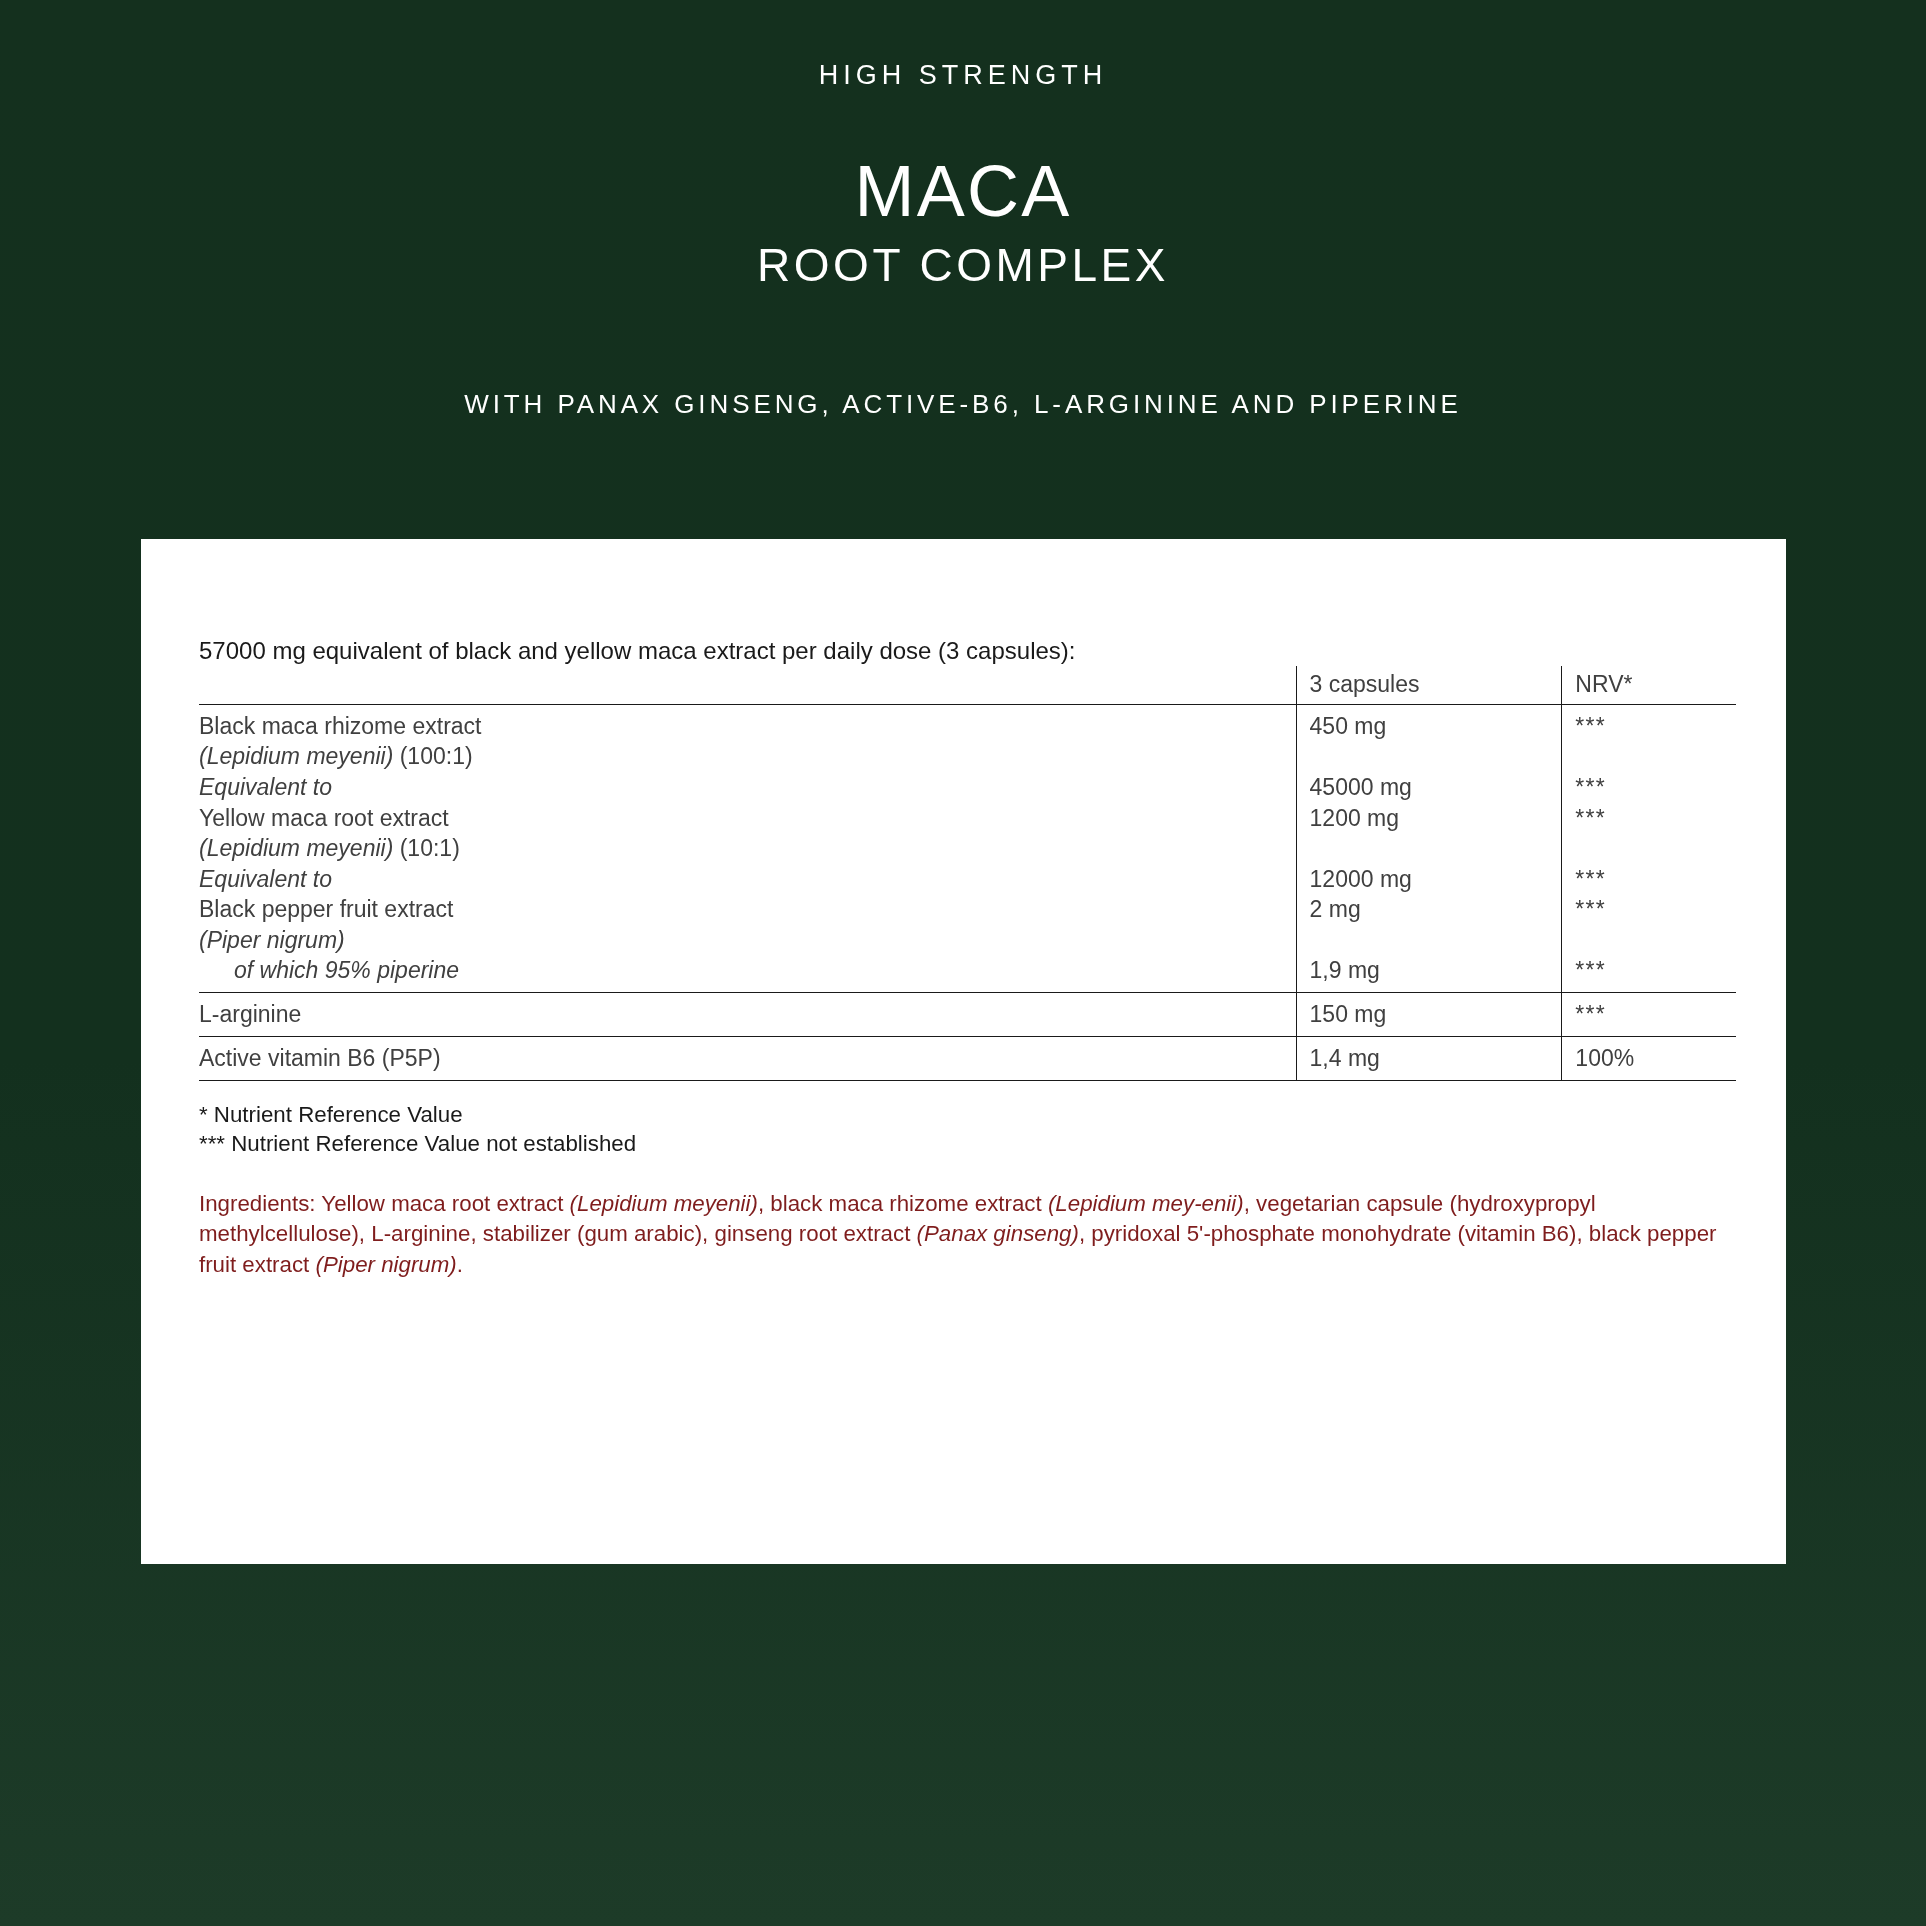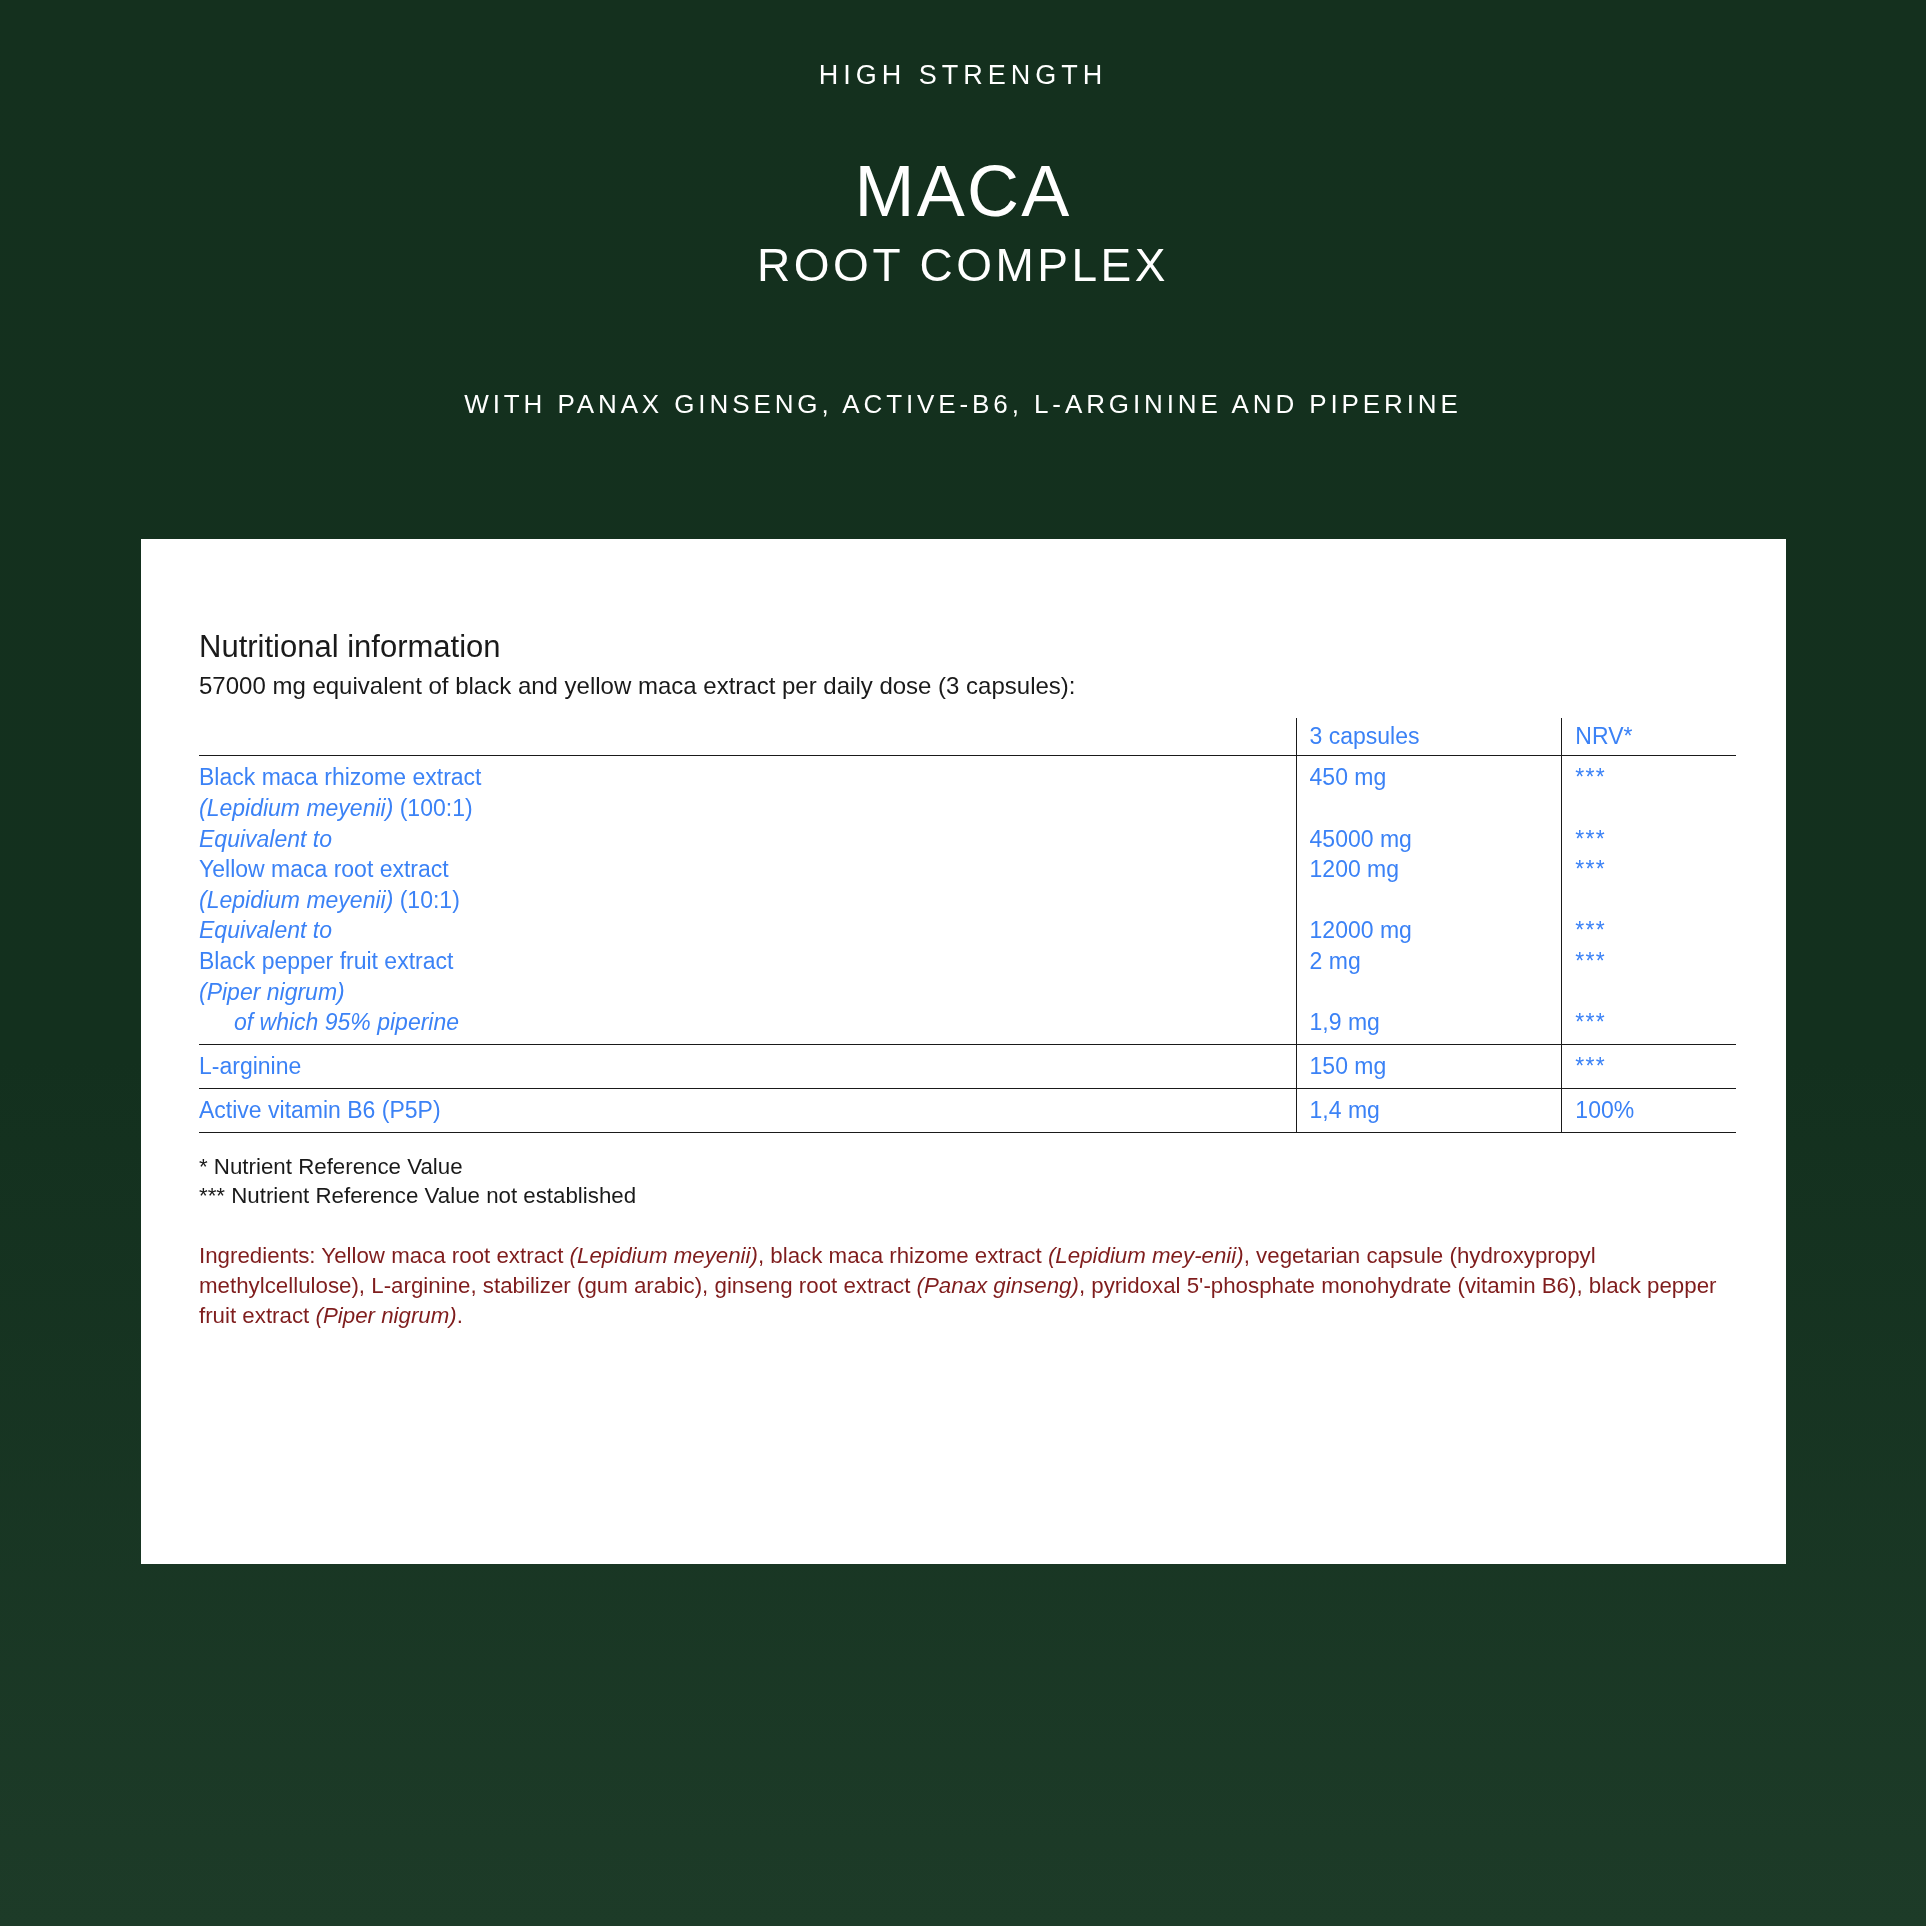--- a/index.html
+++ b/index.html
@@ -80,25 +80,24 @@
   .nutri-sub {
     font-size: 24px;
     color: #1a1a1a;
     font-weight: 400;
     margin-top: 7px;
     line-height: 1.2;
   }
 
   
   table.nutri {
-    margin-top: 17px;
     width: 1537px;
     border-collapse: collapse;
     font-size: 23px;
-    color: #3b82f6;
+    color: #404040;
   }
   table.nutri td {
     vertical-align: top;
     padding: 0;
   }
   .col-name { width: 1102px; padding-right: 7.7px !important; }
   .col-amt  { width: 254px; padding-left: 13px !important; }
   .col-nrv  { width: 162px; padding-left: 13px !important; }
 
   .vline-l { border-left: 1.2px solid #1a1a1a; }
@@ -144,21 +143,20 @@
   <div class="header">
     <div class="eyebrow">HIGH STRENGTH</div>
     <div class="product-title">MACA</div>
     <div class="product-subtitle">ROOT COMPLEX</div>
     <div class="with-line">WITH PANAX GINSENG, ACTIVE-B6, L-ARGININE AND PIPERINE</div>
   </div>
 
   <div class="panel">
     <div class="panel-inner">
 
-      <div class="nutri-heading">Nutritional information</div>
       <div class="nutri-sub">57000 mg equivalent of black and yellow maca extract per daily dose (3 capsules):</div>
 
       <table class="nutri">
 
         <tbody>
             <tr>
           <td class="col-name hdr-cell row-bot"></td>
           <td class="col-amt hdr-cell row-bot vline-l">3 capsules</td>
           <td class="col-nrv hdr-cell row-bot vline-l">NRV*</td>
         </tr>

